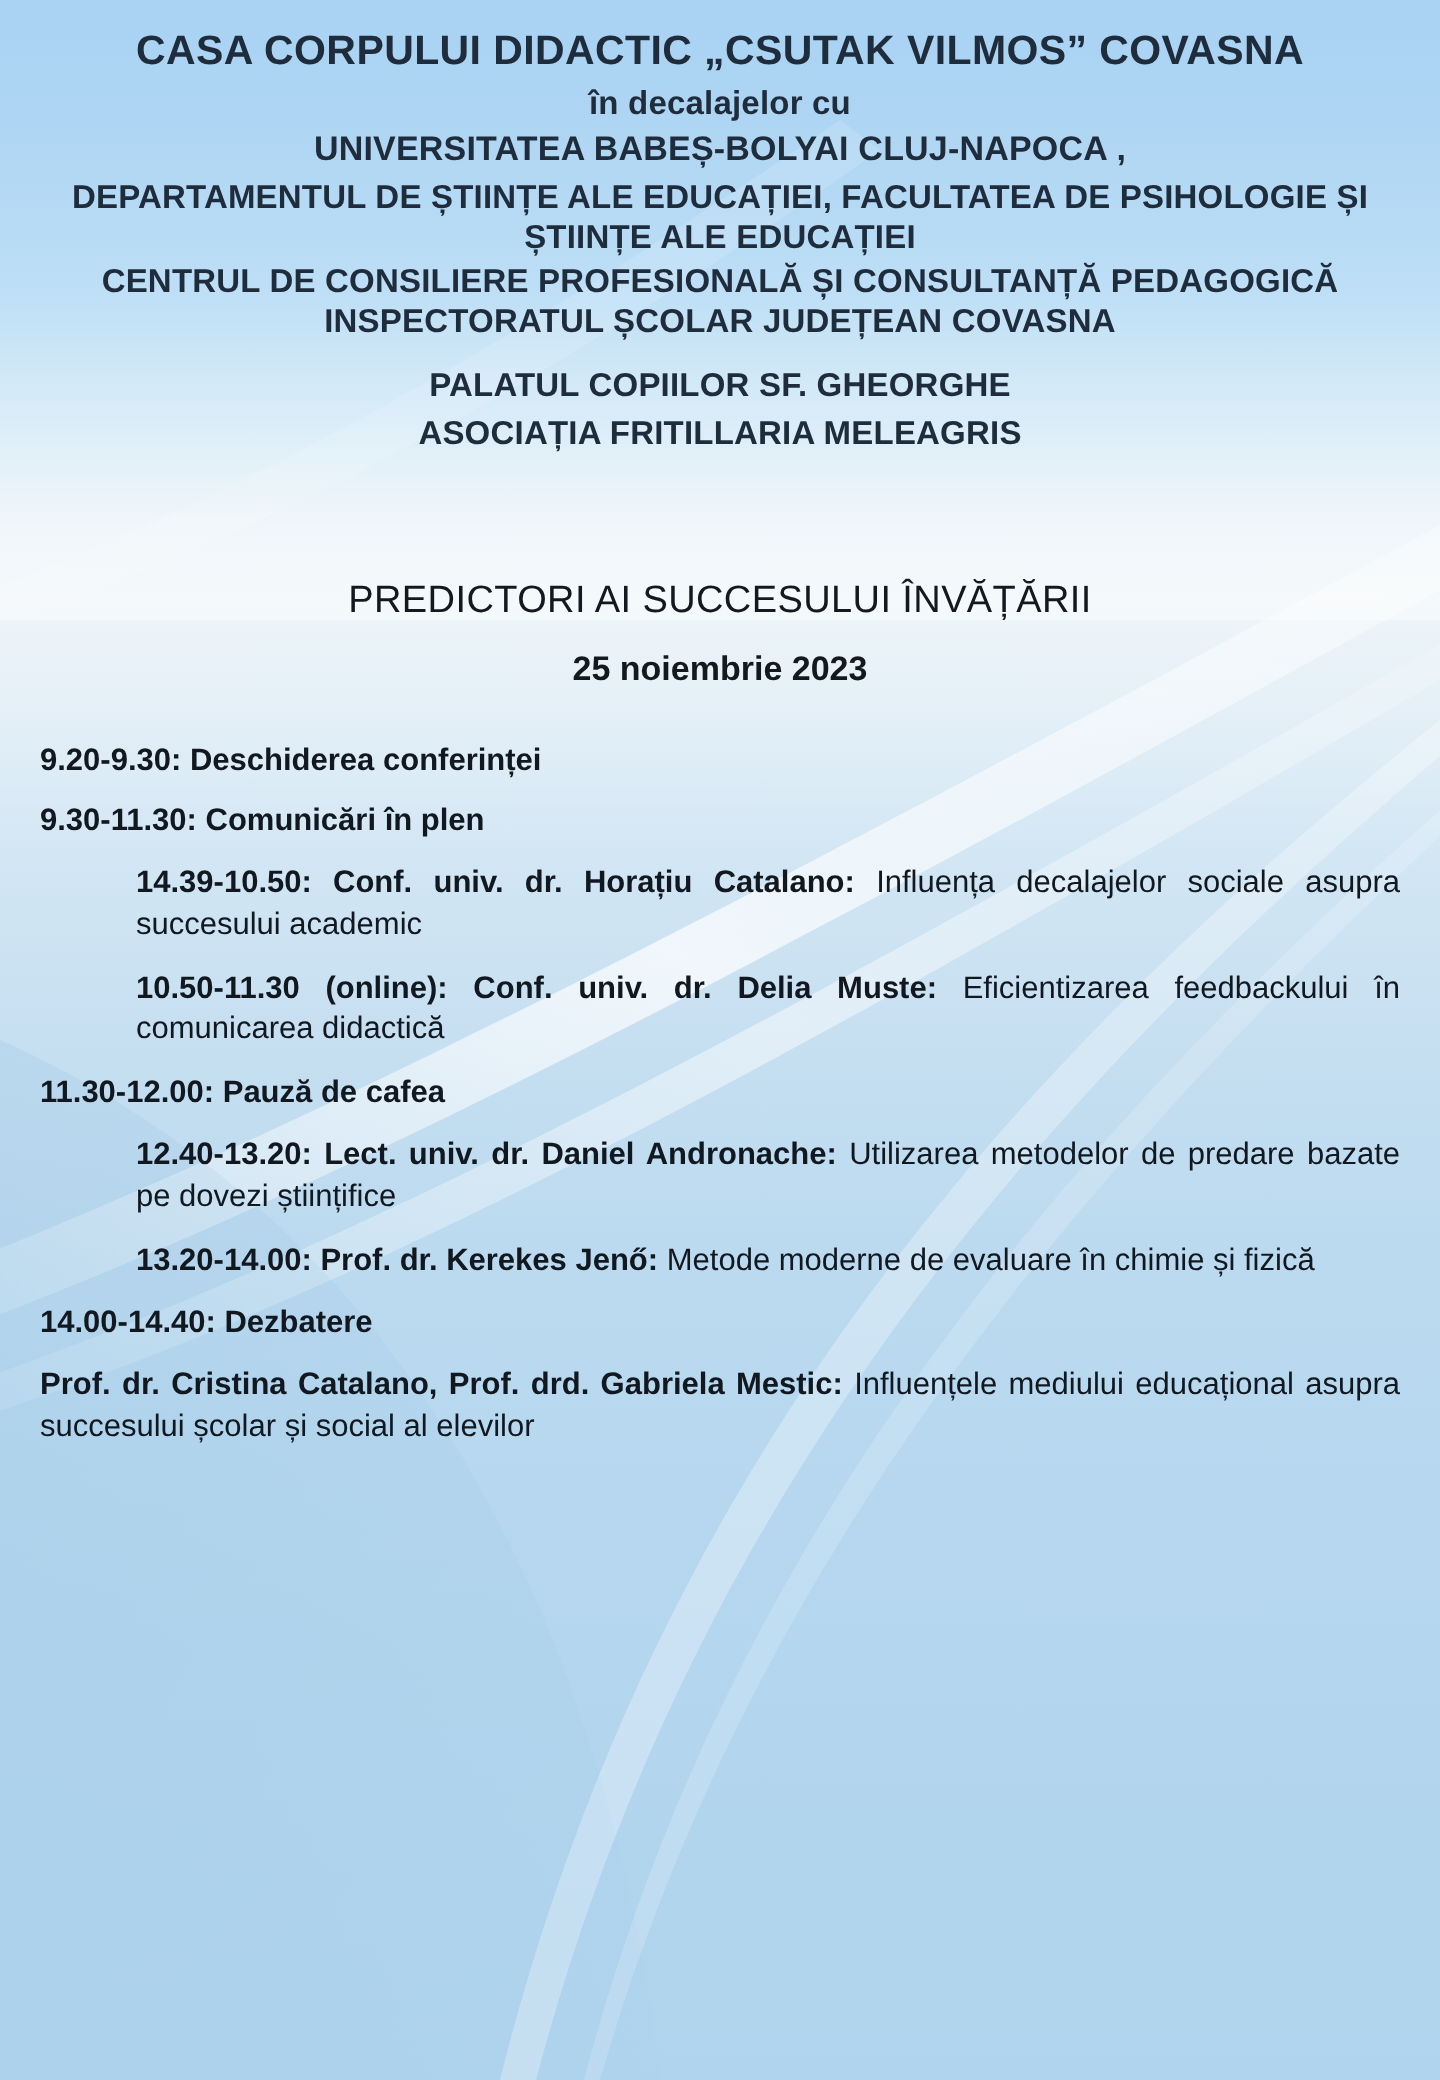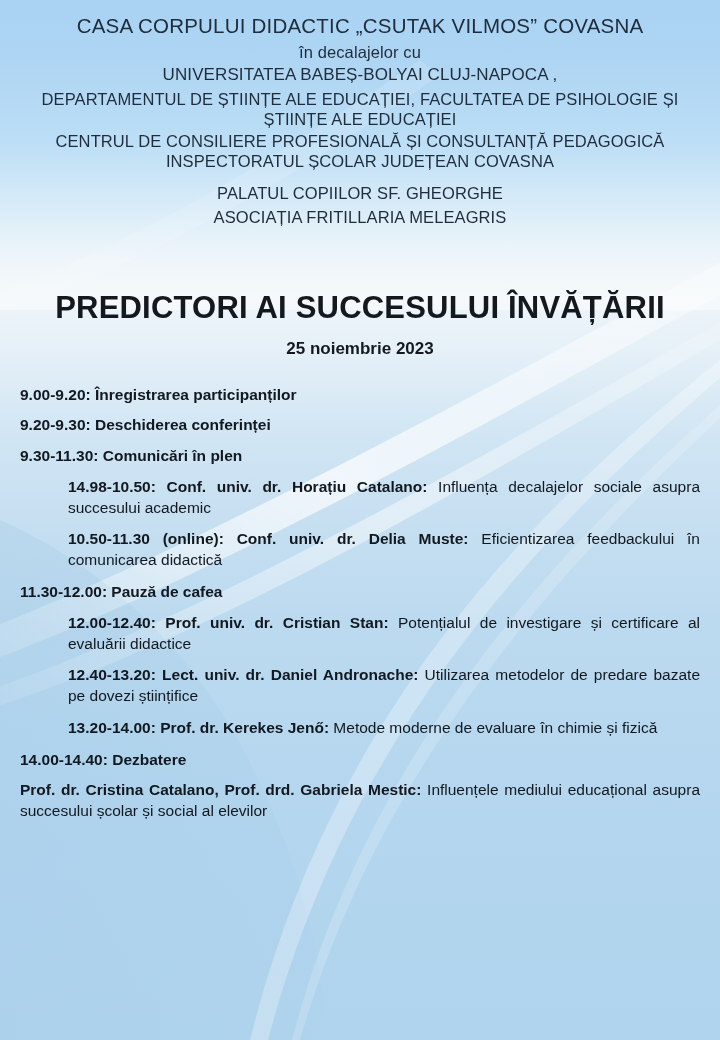--- a/index.html
+++ b/index.html
@@ -53,21 +53,21 @@
     z-index: 3;
     padding: 0;
   }
 
   
   .org-block {
     text-align: center;
     padding-top: 13px;
   }
   .org-line {
-    font-weight: normal;
+    font-weight: bold;
     color: #1f2c3b;
     line-height: 1.22;
     letter-spacing: 0.1px;
   }
   .org-main {
     font-size: 20.5px;
     letter-spacing: 0.2px;
     padding: 0 10px;
   }
   .org-sub {
@@ -99,22 +99,22 @@
     font-size: 16.5px;
     margin-top: 4px;
   }
 
   
   .title-block {
     text-align: center;
     margin-top: 62px;
   }
   .event-title {
-    font-size: 31px;
-    font-weight: bold;
+    font-size: 19px;
+    font-weight: normal;
     color: #14191f;
     letter-spacing: 0.2px;
     margin-top: 40px;
   }
   .event-date {
     font-size: 17px;
     font-weight: bold;
     color: #14191f;
     margin-top: 13px;
   }
@@ -219,27 +219,25 @@
       <div class="org-line org-palat">PALATUL COPIILOR SF. GHEORGHE</div>
       <div class="org-line org-asoc">ASOCIAȚIA FRITILLARIA MELEAGRIS</div>
     </div>
 
     <div class="title-block">
       <div class="event-title">PREDICTORI AI SUCCESULUI ÎNVĂȚĂRII</div>
       <div class="event-date">25 noiembrie 2023</div>
     </div>
 
     <div class="programme" id="programme-list">
-        <div class="prog-item level-1 bold-all"><span class="t">9.00-9.20:</span><span class="d"> Înregistrarea participanților</span></div>
         <div class="prog-item level-1 bold-all"><span class="t">9.20-9.30:</span><span class="d"> Deschiderea conferinței</span></div>
         <div class="prog-item level-1 bold-all"><span class="t">9.30-11.30:</span><span class="d"> Comunicări în plen</span></div>
-        <div class="prog-item level-2"><span class="t">14.98-10.50: Conf. univ. dr. Horațiu Catalano:</span><span class="d"> Influența decalajelor sociale asupra succesului academic</span></div>
+        <div class="prog-item level-2"><span class="t">14.39-10.50: Conf. univ. dr. Horațiu Catalano:</span><span class="d"> Influența decalajelor sociale asupra succesului academic</span></div>
         <div class="prog-item level-2"><span class="t">10.50-11.30 (online): Conf. univ. dr. Delia Muste:</span><span class="d"> Eficientizarea feedbackului în comunicarea didactică</span></div>
         <div class="prog-item level-1 bold-all"><span class="t">11.30-12.00:</span><span class="d"> Pauză de cafea</span></div>
-        <div class="prog-item level-2"><span class="t">12.00-12.40: Prof. univ. dr. Cristian Stan:</span><span class="d"> Potențialul de investigare și certificare al evaluării didactice</span></div>
         <div class="prog-item level-2"><span class="t">12.40-13.20: Lect. univ. dr. Daniel Andronache:</span><span class="d"> Utilizarea metodelor de predare bazate pe dovezi științifice</span></div>
         <div class="prog-item level-2"><span class="t">13.20-14.00: Prof. dr. Kerekes Jenő:</span><span class="d"> Metode moderne de evaluare în chimie și fizică</span></div>
         <div class="prog-item level-1 bold-all"><span class="t">14.00-14.40:</span><span class="d"> Dezbatere</span></div>
         <div class="prog-item level-1"><span class="t">Prof. dr. Cristina Catalano, Prof. drd. Gabriela Mestic:</span><span class="d"> Influențele mediului educațional asupra succesului școlar și social al elevilor</span></div>
       </div>
 
 
   </div>
 </div>
 

